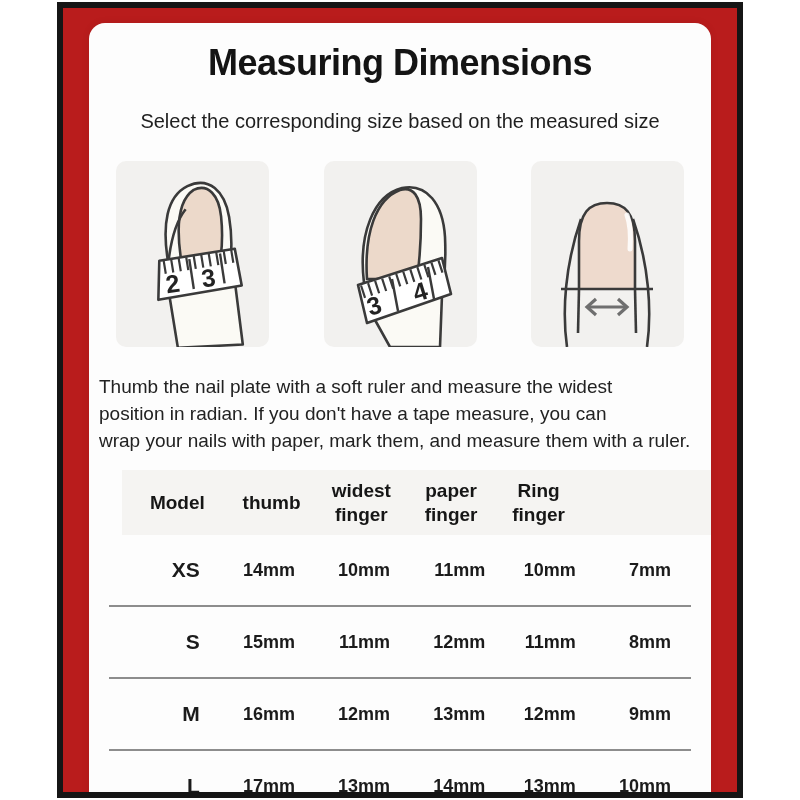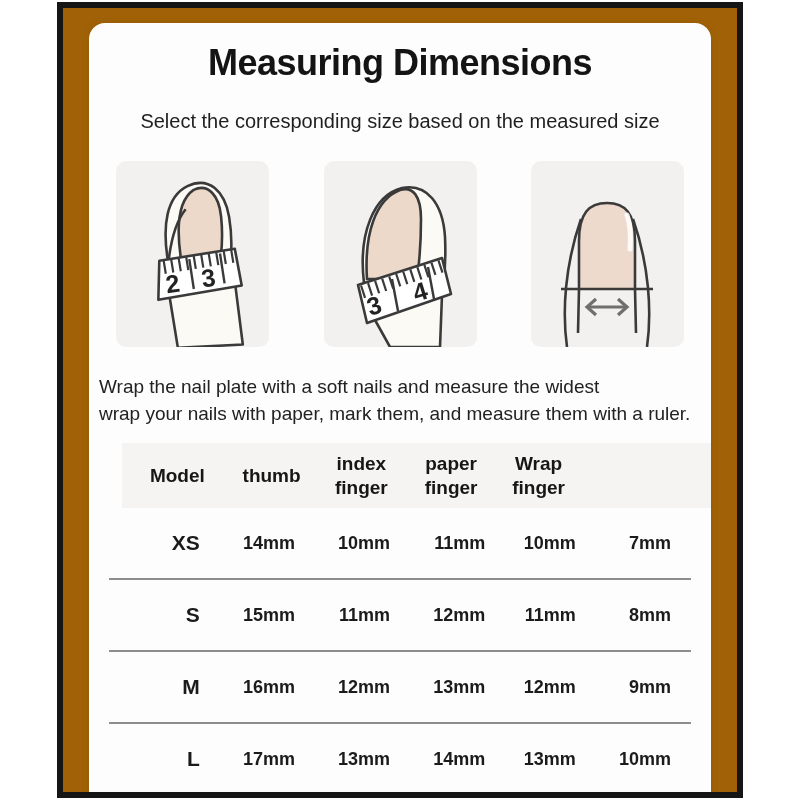--- a/index.html
+++ b/index.html
@@ -1,21 +1,21 @@
 <!DOCTYPE html>
 <html><head>
 <meta charset="utf-8">
 <style>
   * { margin: 0; padding: 0; box-sizing: border-box; }
   html, body { width: 800px; height: 800px; background: #ffffff;
     font-family: "Liberation Sans", "DejaVu Sans", sans-serif; color: #1a1a1a; }
   .canvas { position: relative; width: 800px; height: 800px; background: #ffffff; overflow: hidden; }
 
   .frame { position: absolute; left: 57px; top: 2px; width: 686px; height: 796px;
-    border: 6px solid #151515; background: #a16207; overflow: hidden; }
+    border: 6px solid #151515; background: #b91c1c; overflow: hidden; }
 
   .card { position: relative; margin: 15px 26px 0 26px; height: 780px;
     background: #fdfdfd; border-radius: 16px 16px 0 0;
     box-shadow: 0 0 8px rgba(0,0,0,0.07); padding-top: 19px; overflow: hidden; }
 
   .title { text-align: center; font-size: 36px; font-weight: bold; letter-spacing: -0.5px; color: #141414; }
   .subtitle { text-align: center; margin-top: 26px; font-size: 20px; font-weight: 500; color: #1f1f1f; }
 
   .figures { display: flex; justify-content: space-between; padding: 0 27px; margin-top: 28px; }
   .figure { width: 153px; height: 186px; background: #f2f1ef; border-radius: 10px; overflow: hidden; }
@@ -95,46 +95,47 @@
             <g stroke="#6f6f6f" stroke-width="3.2" fill="none">
               <line x1="57" y1="146" x2="95" y2="146"></line>
               <path d="M65 138 L56 146 L65 154"></path>
               <path d="M87 138 L96 146 L87 154"></path>
             </g>
           </svg>
         </div>
       </div>
 
       <p class="instructions">
-        <span>Wrap the nail plate with a soft nails and measure the widest</span>
+        <span>Thumb the nail plate with a soft ruler and measure the widest</span>
+        <span>position in radian. If you don't have a tape measure, you can</span>
         <span>wrap your nails with paper, mark them, and measure them with a ruler.</span>
       </p>
 
       <div class="size-table">
 
         <div class="thead">
           <div class="tgrid">
             <div class="hcell">
               <span>Model</span>
                 <span></span>
             </div>
             <div class="hcell">
               <span>thumb</span>
                 <span></span>
             </div>
             <div class="hcell">
-              <span>index</span>
+              <span>widest</span>
                 <span>finger</span>
             </div>
             <div class="hcell">
               <span>paper</span>
                 <span>finger</span>
             </div>
             <div class="hcell">
-              <span>Wrap</span>
+              <span>Ring</span>
                 <span>finger</span>
             </div>
           </div>
         </div>
 
         <div class="trow">
           <div class="tgrid">
             <div class="tcell model">XS</div>
             <div class="tcell">14mm</div>
             <div class="tcell">10mm</div>

